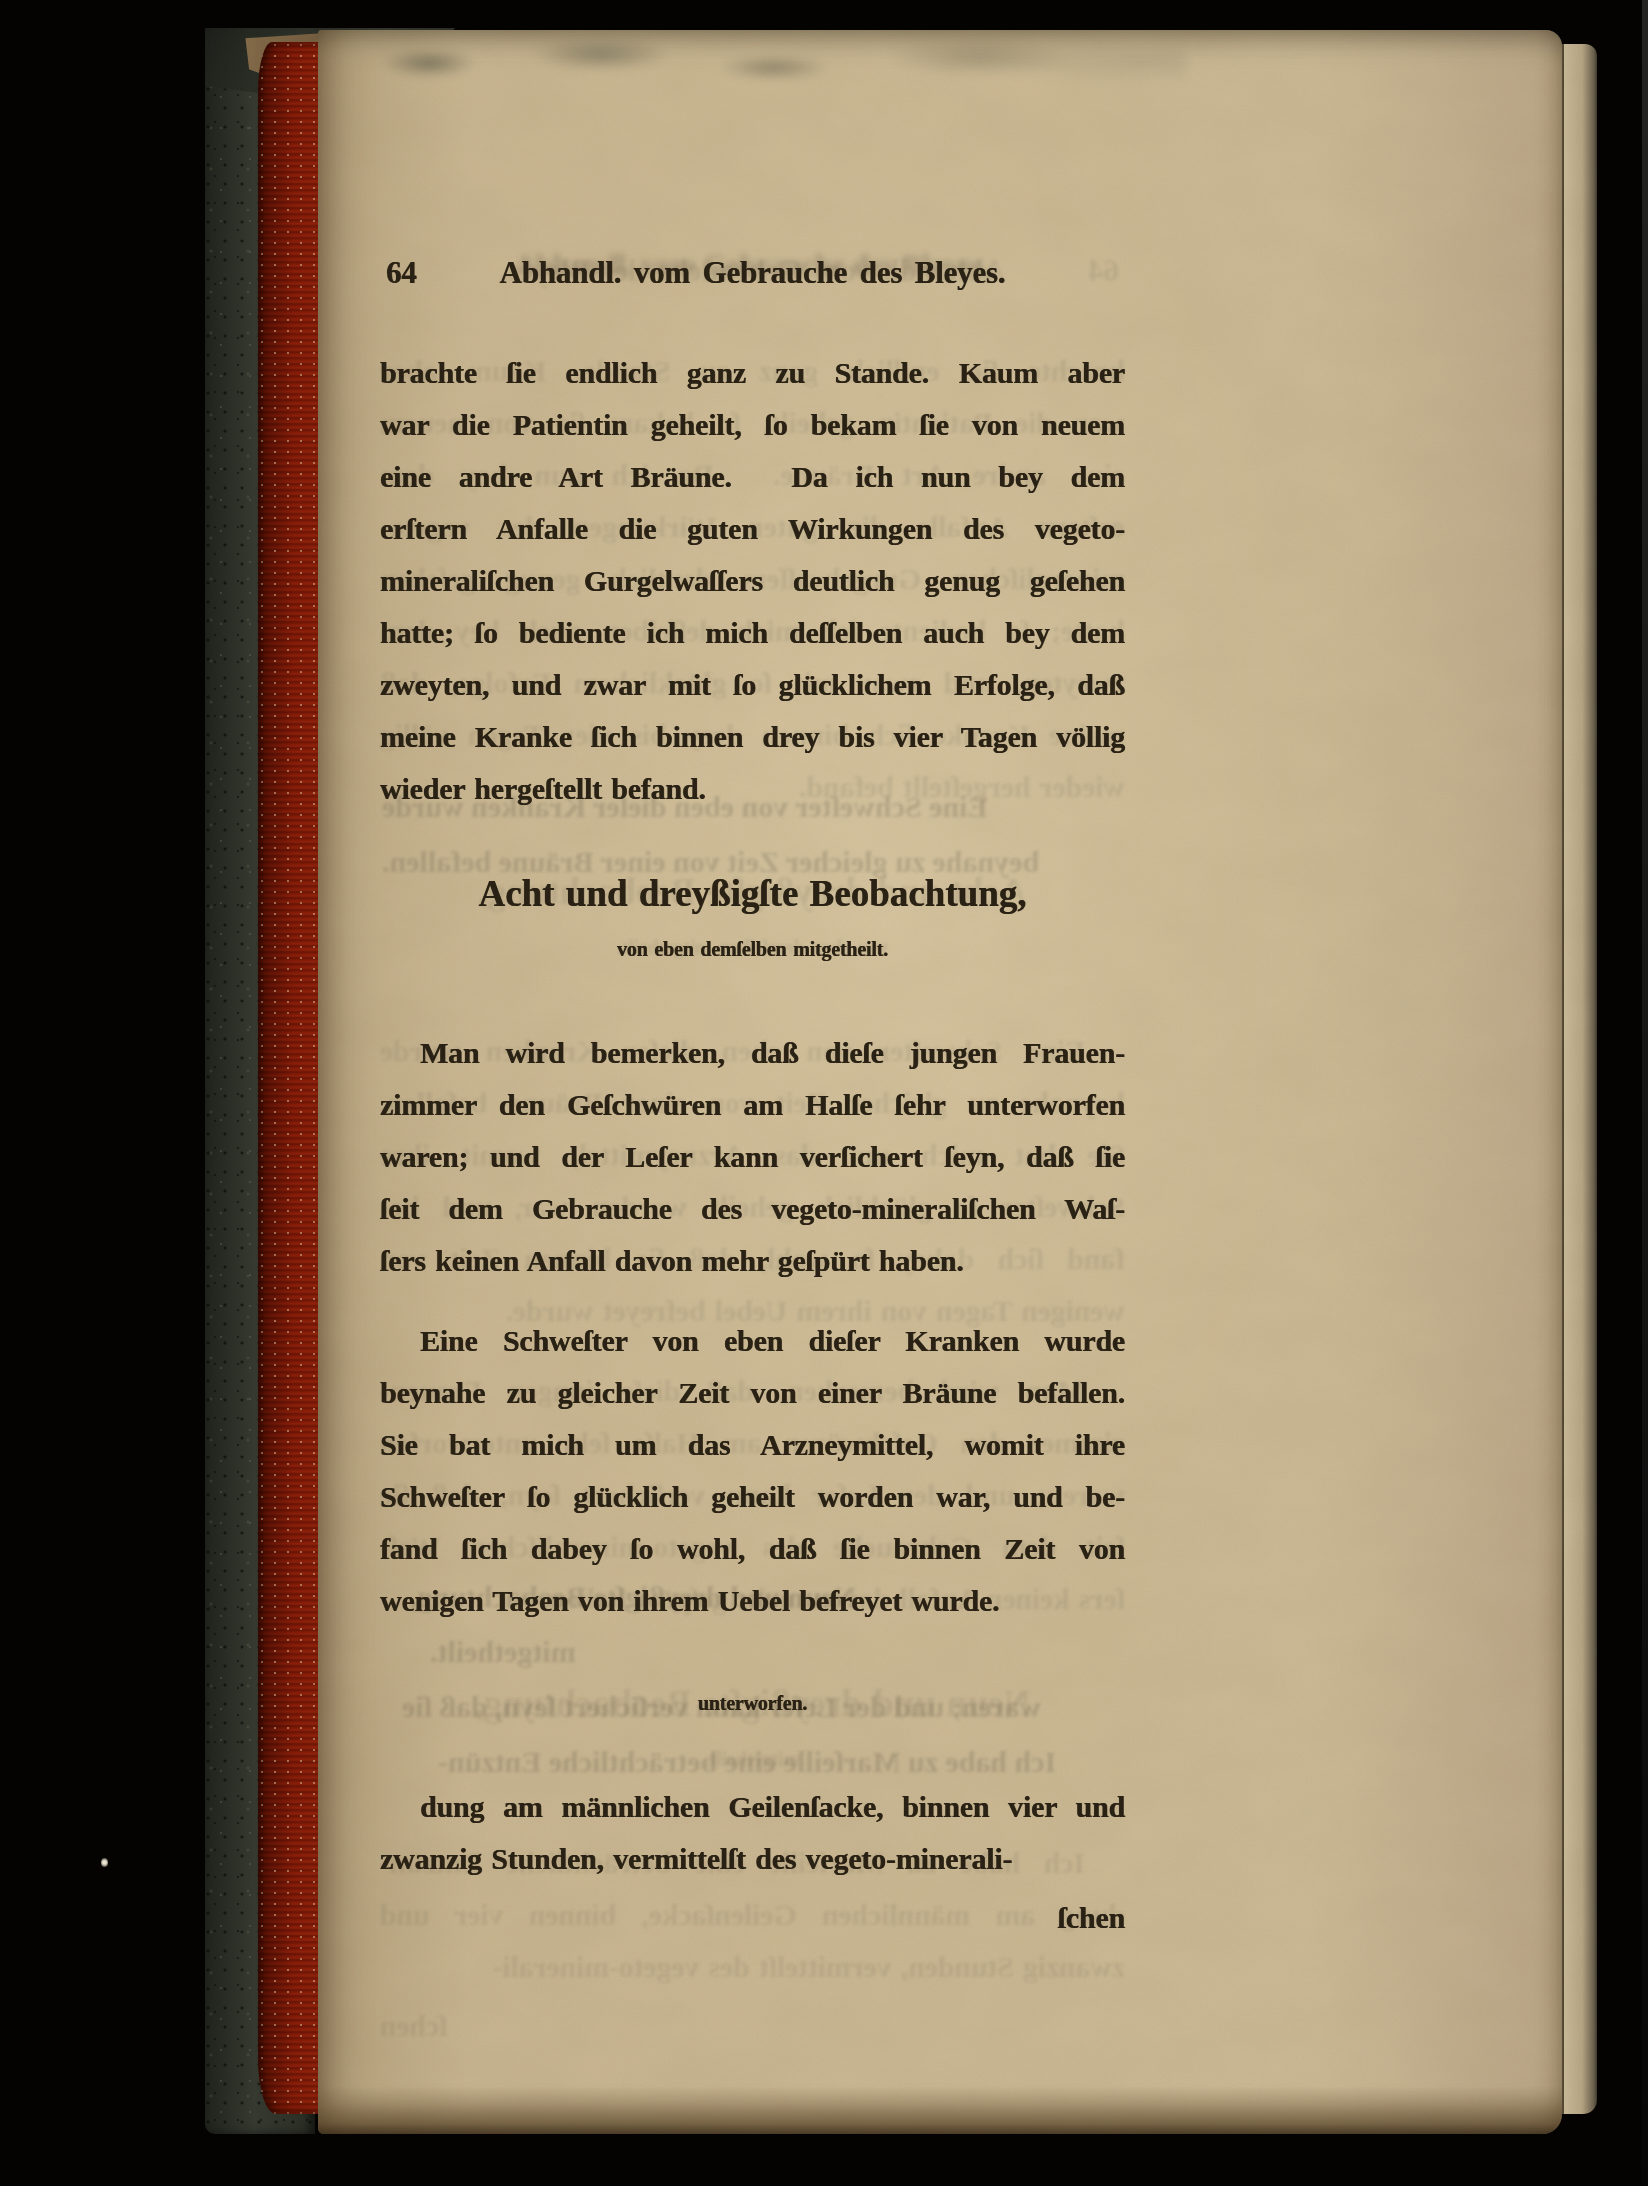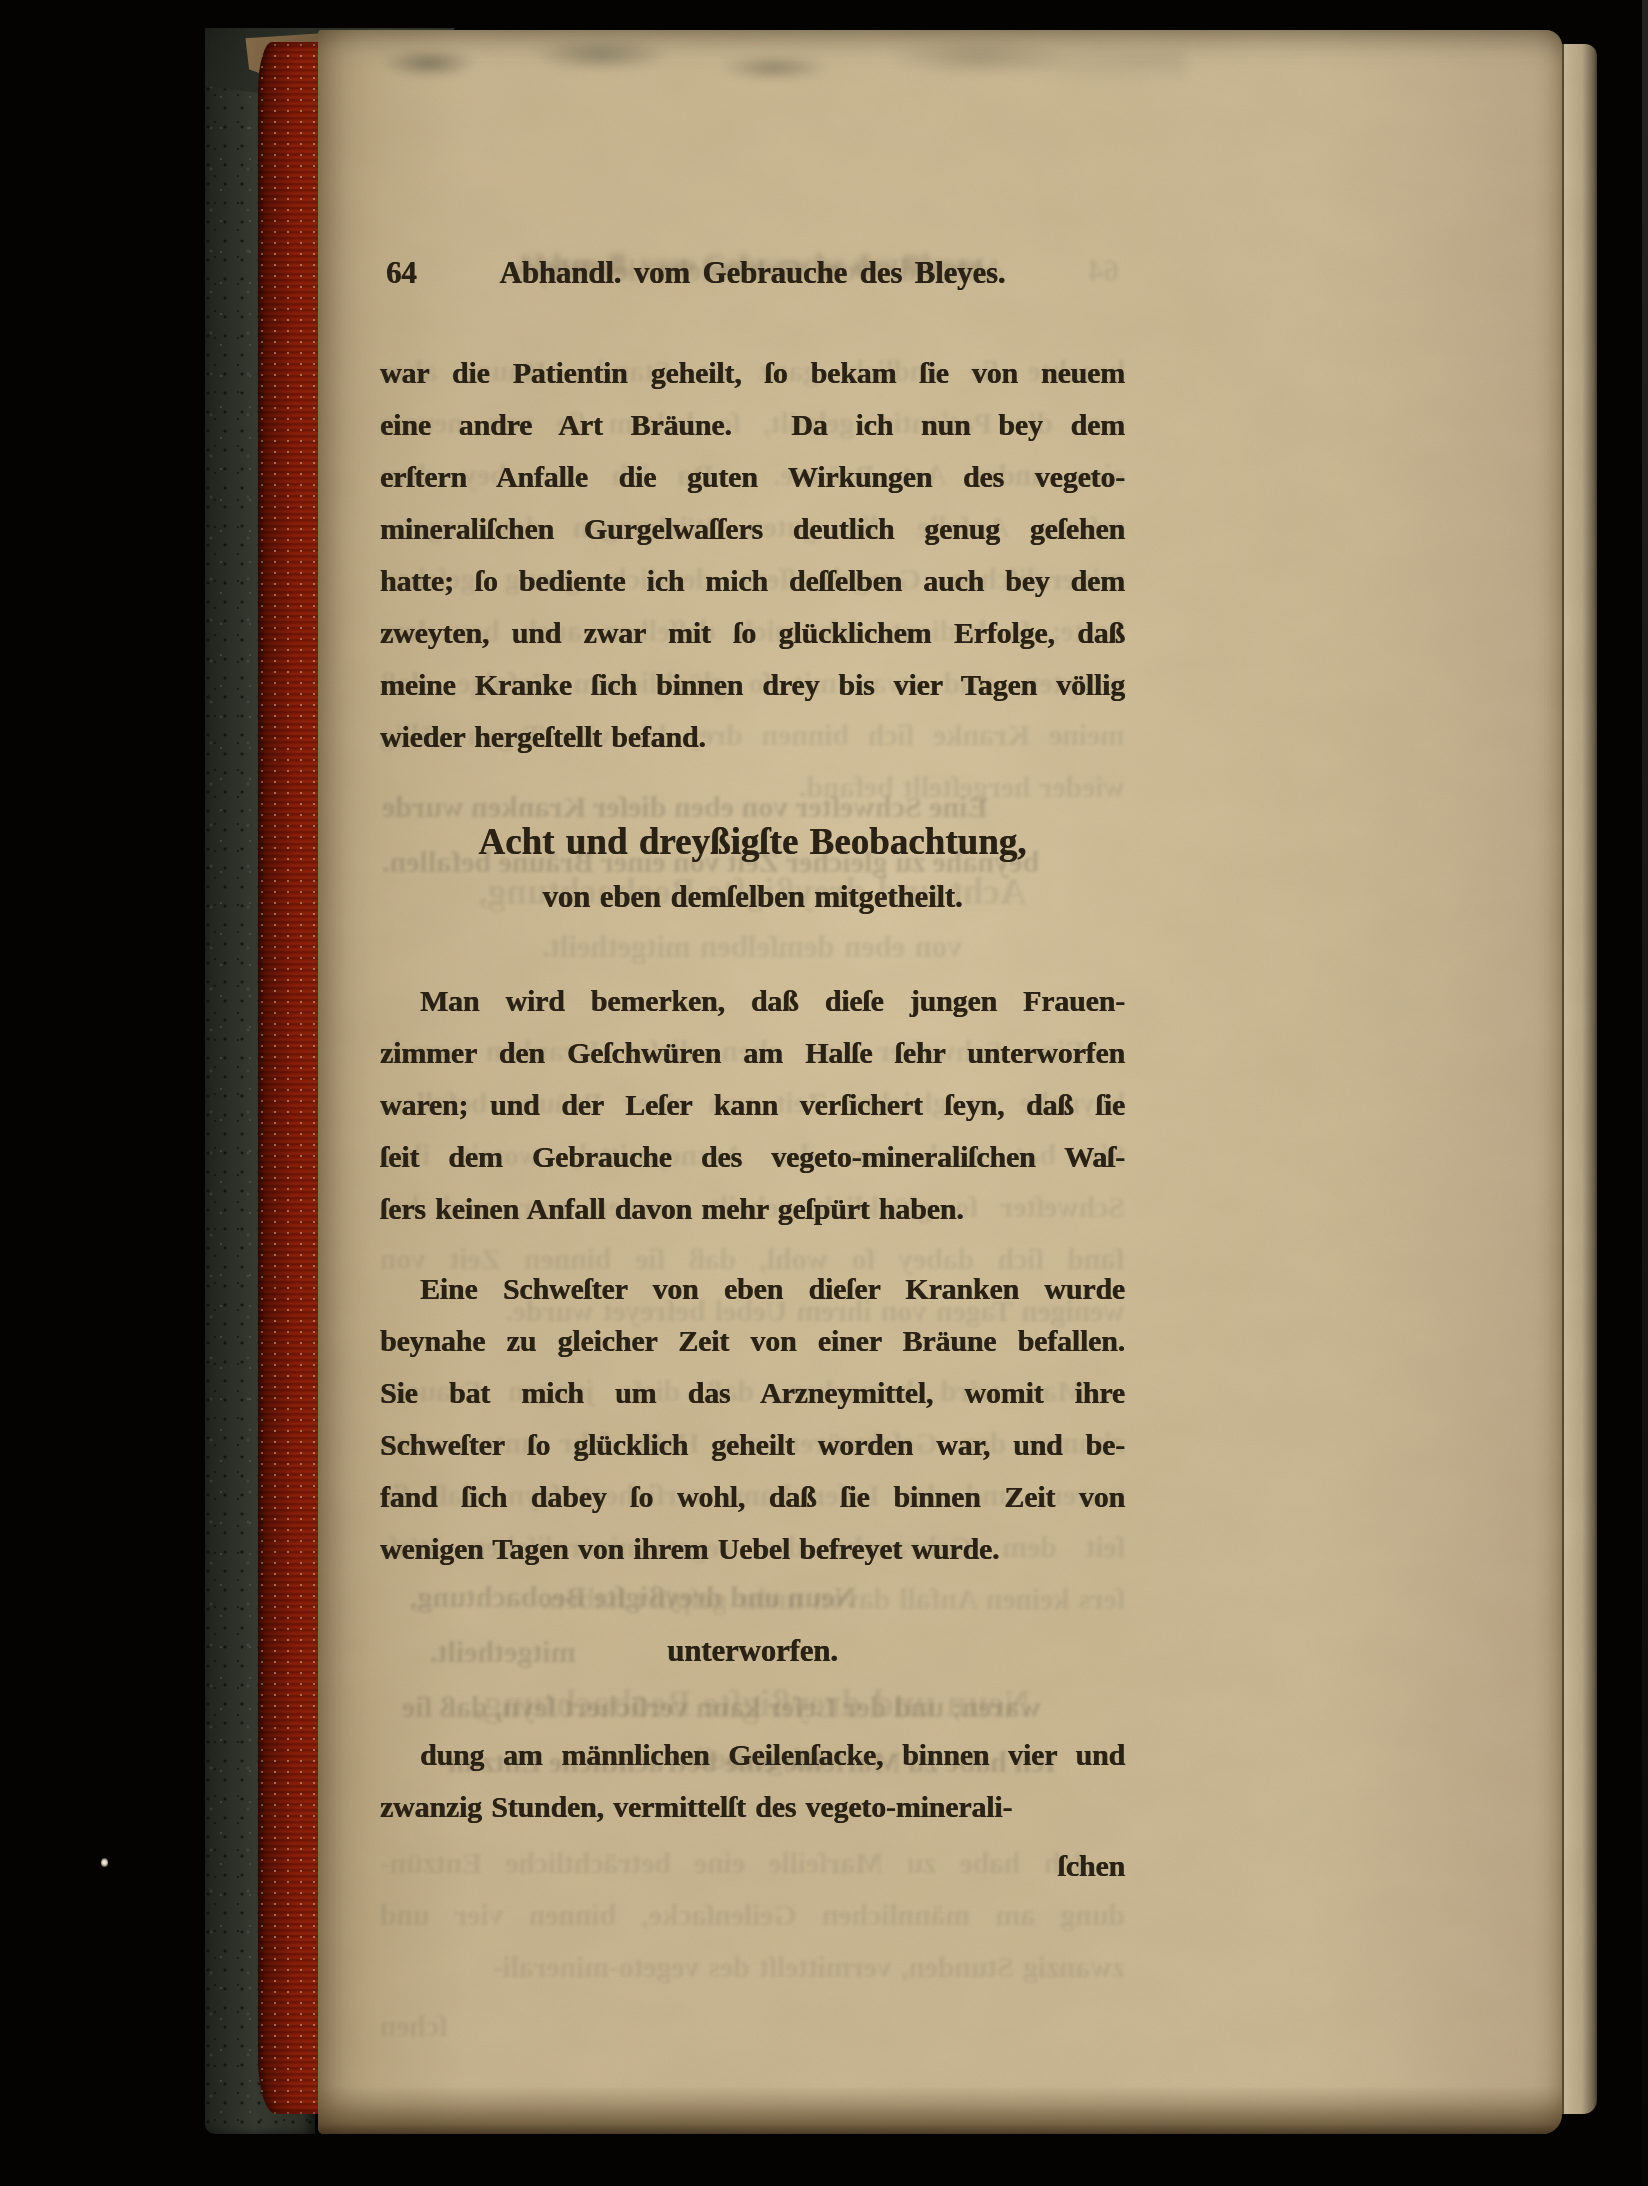--- a/index.html
+++ b/index.html
@@ -107,21 +107,21 @@
     text-shadow: 0.4px 0 0 rgba(42,34,20,.75), -0.3px 0 0 rgba(42,34,20,.35);
     z-index: 3;
   }
   .runhead { position: relative; text-align: center; font-size: 31px; line-height: 44px; margin-top: 36px; word-spacing: 5px; }
   .pagenum { position: absolute; left: 6px; top: 0; }
   .block.paragraph { margin-top: 52px; }
   .block.paragraph + .block.paragraph { margin-top: 28px; }
   .block.heading { margin-top: 50px; text-align: center; }
   .block.heading + .block.paragraph { margin-top: 52px; }
   .hline.hmain { font-size: 37px; line-height: 58px; letter-spacing: 0; }
-  .hline.hsub  { font-size: 31px; line-height: 52px; }
+  .hline.hsub  { font-size: 20px; line-height: 52px; }
   .pline { text-align: justify; text-align-last: justify; }
   .pline.lastline { text-align-last: left; }
   .block.indented .pline:first-child { text-indent: 40px; }
   .block.catchword { margin-top: 8px; line-height: 50px; padding-left: 512px; text-align: right; }
 
   
   .ghost-layer {
     position: absolute; left: 62px; top: 185px; width: 745px;
     font-size: 30px; font-weight: 700; line-height: 52px;
     letter-spacing: -0.2px; word-spacing: 2px;
@@ -213,20 +213,21 @@
         </div>
         <div class="block catchword">ſchen</div>
       </div>
       <div class="text-block" id="text-block">
       <div class="runhead">
         <span class="pagenum">64</span>
         <span>Abhandl. vom Gebrauche des Bleyes.</span>
       </div>
 
     <div class="block paragraph">
+          <div class="pline">brachte ſie endlich ganz zu Stande. Kaum aber</div>
           <div class="pline">war die Patientin geheilt, ſo bekam ſie von neuem</div>
           <div class="pline">eine andre Art Bräune.  Da ich nun bey dem</div>
           <div class="pline">erſtern Anfalle die guten Wirkungen des vegeto-</div>
           <div class="pline">mineraliſchen Gurgelwaſſers deutlich genug geſehen</div>
           <div class="pline">hatte; ſo bediente ich mich deſſelben auch bey dem</div>
           <div class="pline">zweyten, und zwar mit ſo glücklichem Erfolge, daß</div>
           <div class="pline">meine Kranke ſich binnen drey bis vier Tagen völlig</div>
           <div class="pline lastline">wieder hergeſtellt befand.</div>
         </div>
         <div class="block heading">

